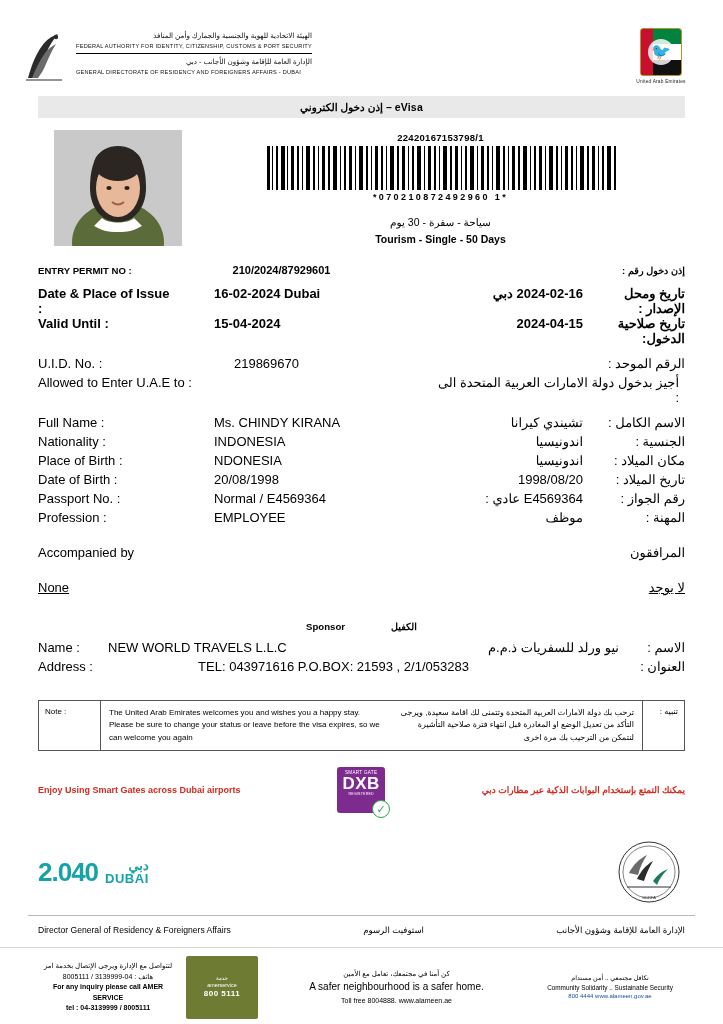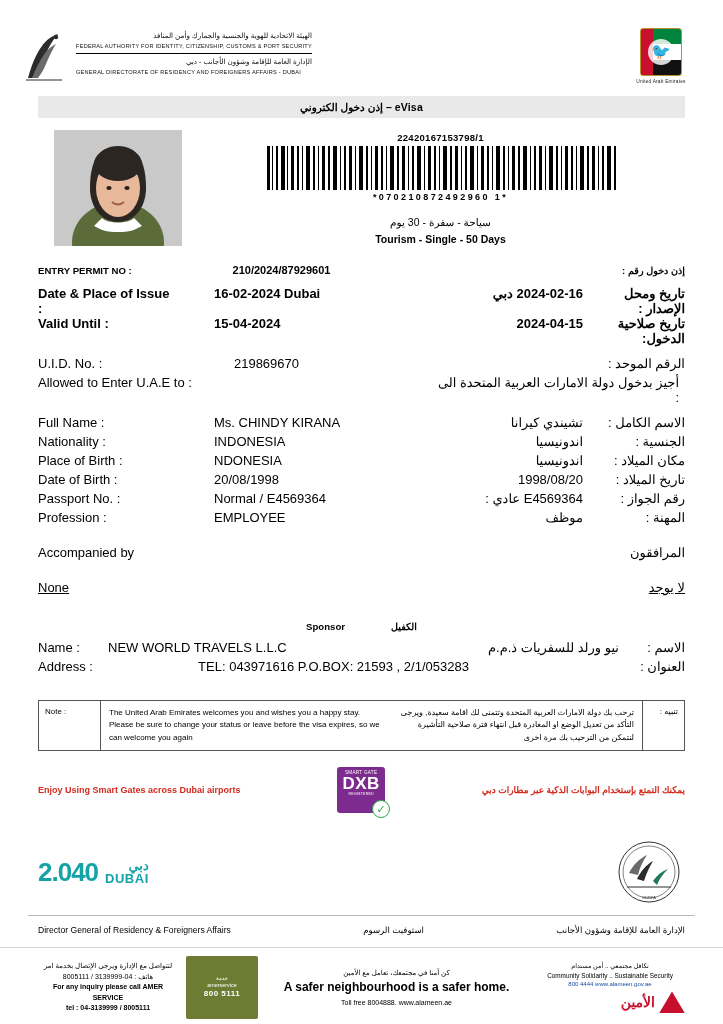--- a/index.html
+++ b/index.html
@@ -390,21 +390,21 @@
     line-height: 1.3;
   }
   .khidma-box .big { font-size: 8px; font-weight: bold; letter-spacing: .5px;}
   .fs-mid {
     flex: 1;
     text-align: center;
     font-size: 7px;
     line-height: 1.6;
   }
   .fs-mid .ar { direction: rtl; }
-  .fs-mid .en-b { font-weight: bold; font-size: 12px; }
+  .fs-mid .en-b { font-weight: normal; font-size: 10px; }
   .fs-right {
     text-align: center;
     font-size: 6.4px;
     line-height: 1.5;
     width: 150px;
   }
   .alameen {
     display: flex;
     align-items: center;
     justify-content: flex-end;
@@ -740,20 +740,16 @@
     <div class="fs-mid">
       <div class="ar">كن آمنا في مجتمعك، تعامل مع الأمين</div>
       <div class="en-b">A safer neighbourhood is a safer home.</div>
       <div>Toll free 8004888. www.alameen.ae</div>
     </div>
 
     <div class="fs-right">
       <div>تكافل مجتمعي .. أمن مستدام</div>
       <div>Community Solidarity .. Sustainable Security</div>
       <div class="contact-small dot-blue">800 4444   www.alameen.gov.ae</div>
-      <div class="alameen">
-        <span class="alameen-ar">الأمين</span>
-        <span class="alameen-mark"></span>
-      </div>
     </div>
   </div>
 
 </div>
 
 </body></html>

